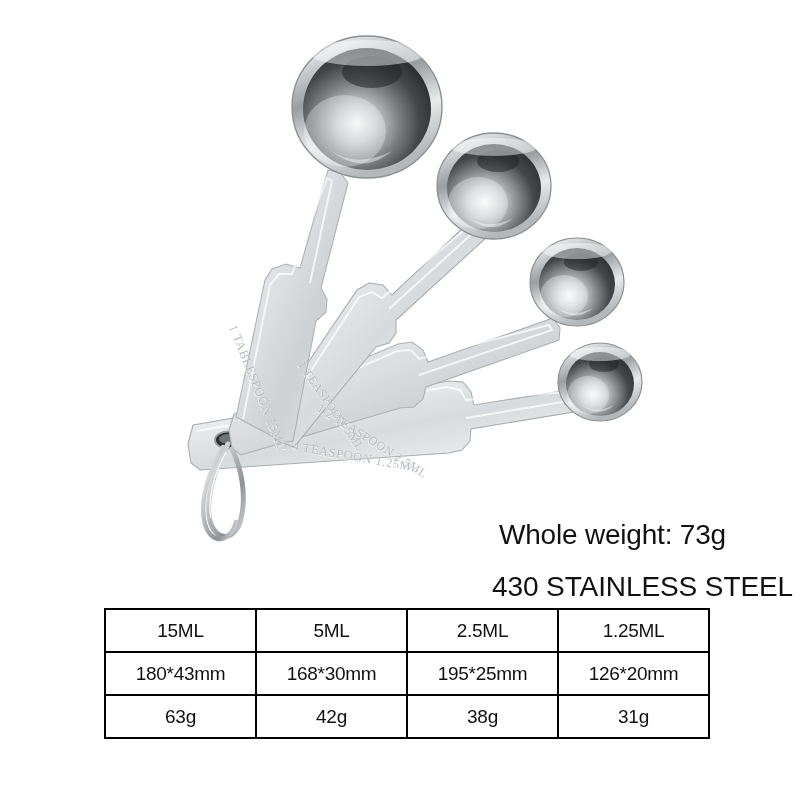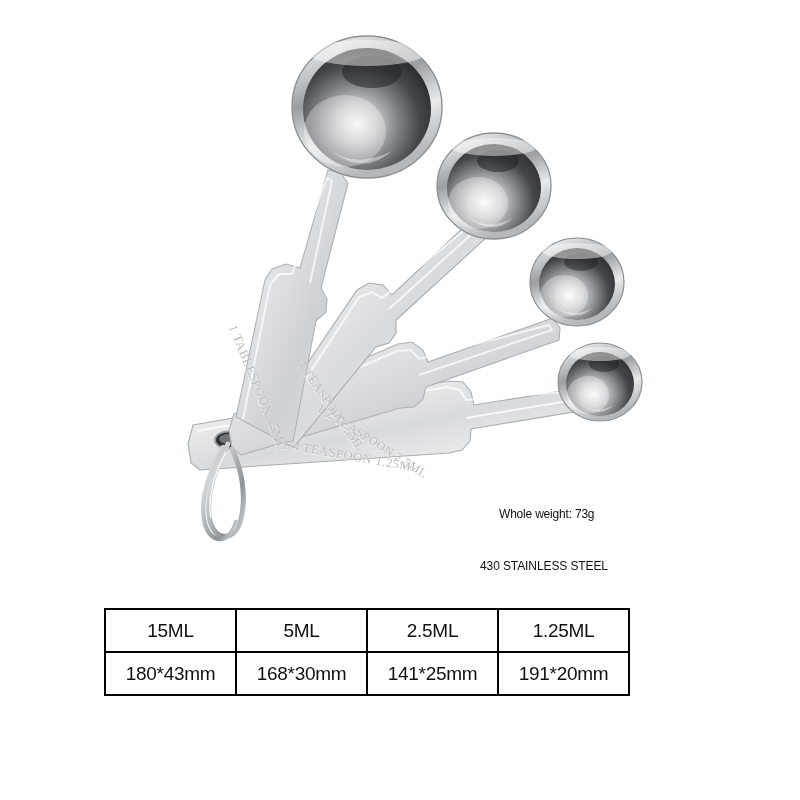--- a/index.html
+++ b/index.html
@@ -67,40 +67,41 @@
     top: 437px;
     font-size: 12.5px;
     transform: rotate(-170deg) scaleY(-1) scaleX(-1);
     transform-origin: left center;
   }
 
   
   .caption {
     position: absolute;
     color: #111111;
-    font-size: 12px;
+    font-size: 28px;
     white-space: nowrap;
+    margin-top: 12px;
   }
   #whole-weight-text {
     left: 499px;
     top: 507px;
     letter-spacing: -0.2px;
   }
   #material-text {
-    left: 480px;
+    left: 492px;
     top: 559px;
     letter-spacing: -0.1px;
   }
 
   
   #spec-table {
     position: absolute;
     left: 104px;
     top: 608px;
-    width: 526px;
+    width: 606px;
     border-collapse: collapse;
     table-layout: fixed;
   }
   #spec-table td {
     border: 2px solid #000000;
     height: 41px;
     text-align: center;
     vertical-align: middle;
     font-size: 19px;
     color: #111111;
@@ -241,17 +242,23 @@
   <tbody>
     <tr>
       <td>15ML</td>
       <td>5ML</td>
       <td>2.5ML</td>
       <td>1.25ML</td>
     </tr>
     <tr>
       <td>180*43mm</td>
       <td>168*30mm</td>
-      <td>141*25mm</td>
-      <td>191*20mm</td>
+      <td>195*25mm</td>
+      <td>126*20mm</td>
+    </tr>
+    <tr>
+      <td>63g</td>
+      <td>42g</td>
+      <td>38g</td>
+      <td>31g</td>
     </tr>
   </tbody>
 </table>
 
 </body></html>

